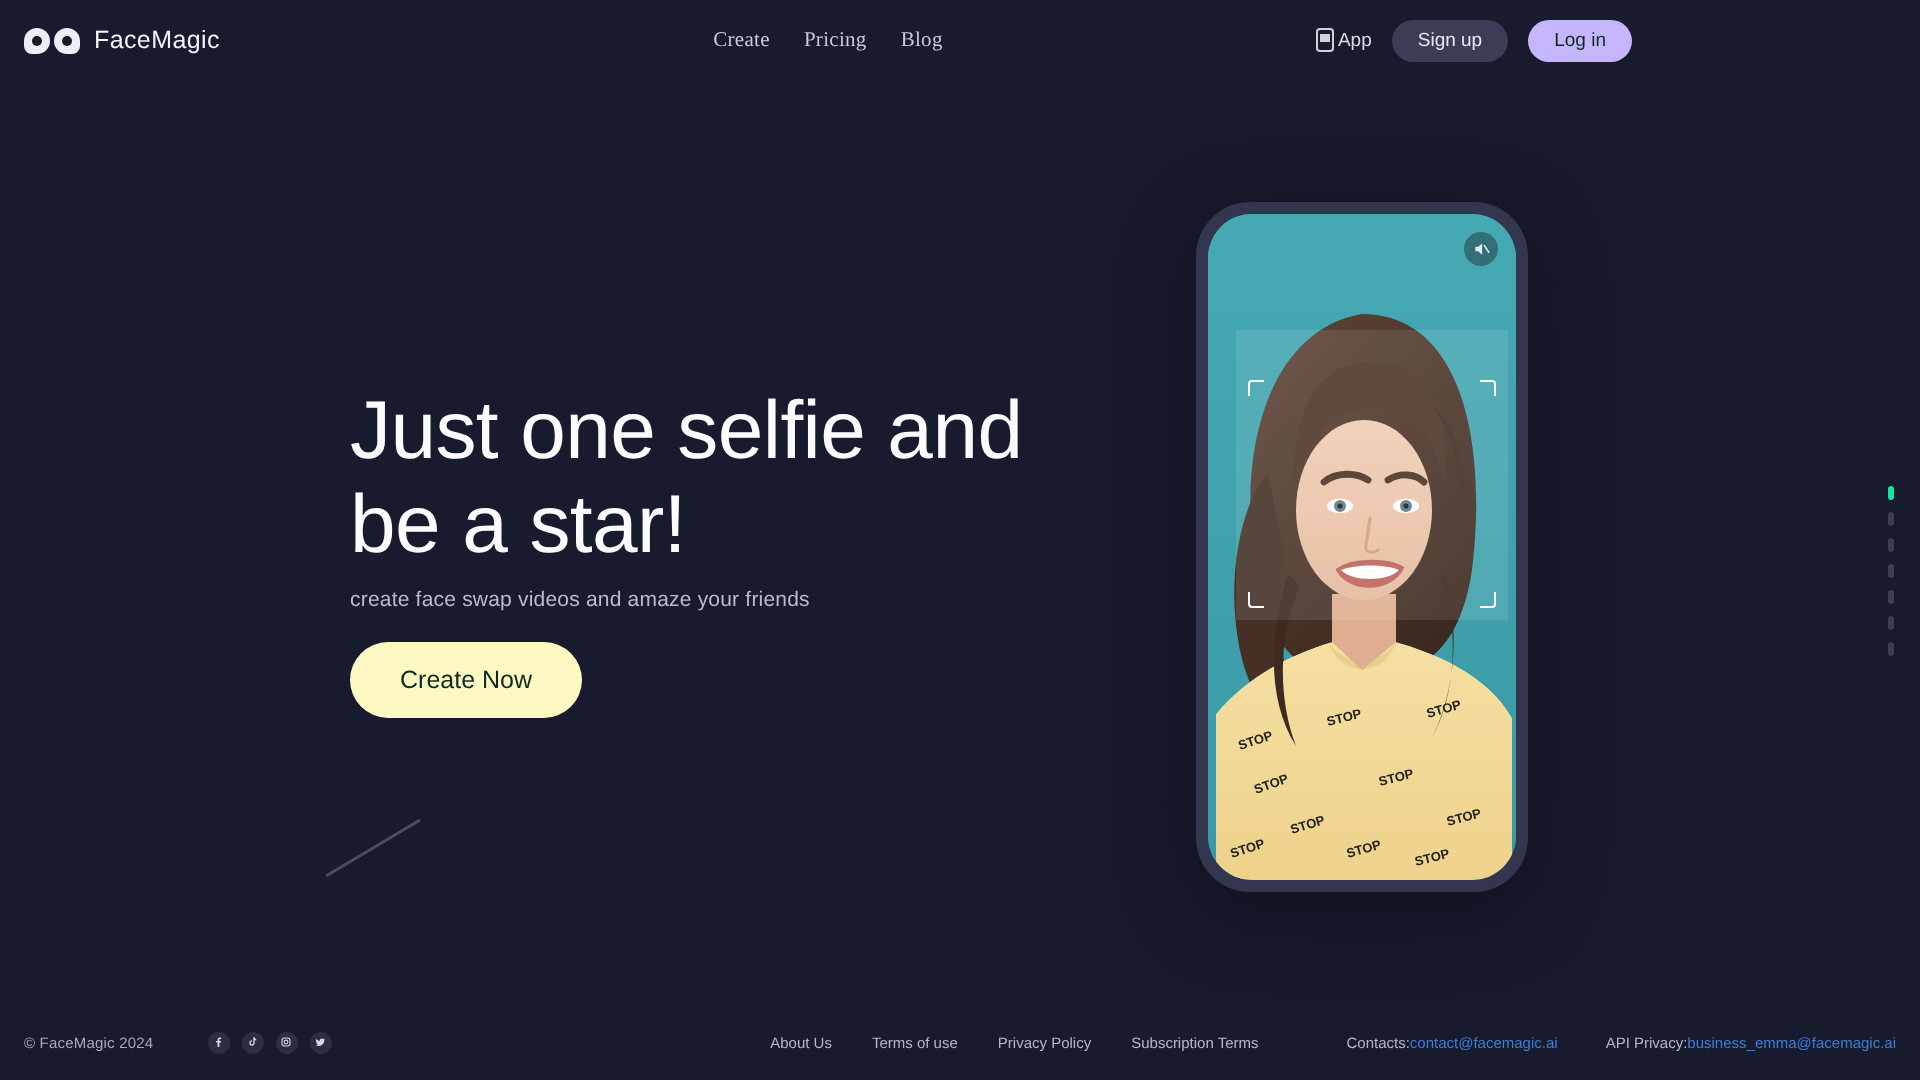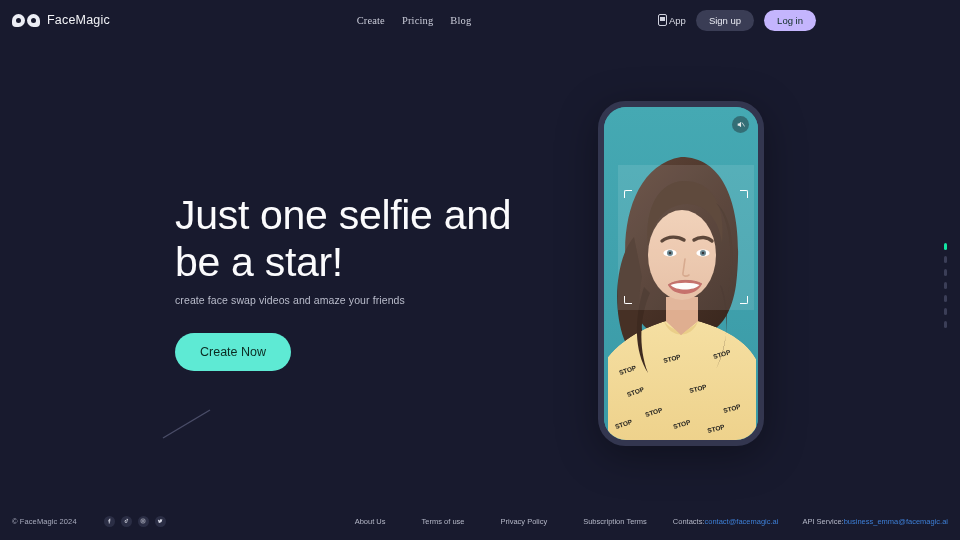--- a/index.html
+++ b/index.html
@@ -86,23 +86,23 @@
     color: #fbfbfd;
     font-size: 41px; line-height: 47px;
     font-weight: 400; letter-spacing: -0.3px;
     white-space: pre-line;
   }
   .subhead {
     margin-top: 8px;
     color: #b9bccb; font-size: 10.5px; letter-spacing: .1px;
   }
   .cta {
-    margin-top: 27px;
+    margin-top: 15px;
     display: inline-block;
-    background: #5eead4; color: #0c2b22;
+    background: #fef9c3; color: #0c2b22;
     font-size: 12.5px; font-weight: 400;
     padding: 12px 25px; border-radius: 22px;
     border: none; cursor: pointer; font-family: inherit;
   }
   .deco-line {
     position: absolute; left: 162px; top: 409px;
     width: 50px; height: 30px;
   }
 
   
@@ -157,21 +157,21 @@
   .socials { display: flex; gap: 6px; margin-left: 27px; }
   .soc {
     width: 11px; height: 11px; border-radius: 50%;
     background: #2b2e45;
     display: flex; align-items: center; justify-content: center;
     cursor: pointer;
   }
   .footer-right {
     margin-left: auto; display: flex; align-items: center; gap: 0;
   }
-  .f-links { display: flex; gap: 36px; margin-right: 26px; justify-content: flex-end; }
+  .f-links { display: flex; gap: 20px; margin-right: 44px; justify-content: flex-end; }
   .f-links a { color: #b4b7c7; text-decoration: none; font-size: 7.5px; }
   .contact-block { display: flex; gap: 24px; }
   .contact-item { color: #b4b7c7; font-size: 7.5px; white-space: nowrap; }
   .contact-item .mail { color: #3d7fd6; }
 </style>
 </head>
 <body>
 
 <div class="page">
 
@@ -348,18 +348,18 @@
 
     <div class="footer-right">
       <div class="f-links">
         <a href="#">About Us</a>
         <a href="#">Terms of use</a>
         <a href="#">Privacy Policy</a>
         <a href="#">Subscription Terms</a>
       </div>
       <div class="contact-block">
         <span class="contact-item"><span>Contacts:</span><span class="mail">contact@facemagic.ai</span></span>
-        <span class="contact-item"><span>API Service:</span><span class="mail">business_emma@facemagic.ai</span></span>
+        <span class="contact-item"><span>API Privacy:</span><span class="mail">business_emma@facemagic.ai</span></span>
       </div>
     </div>
   </div>
 
 </div>
 
 </body></html>

